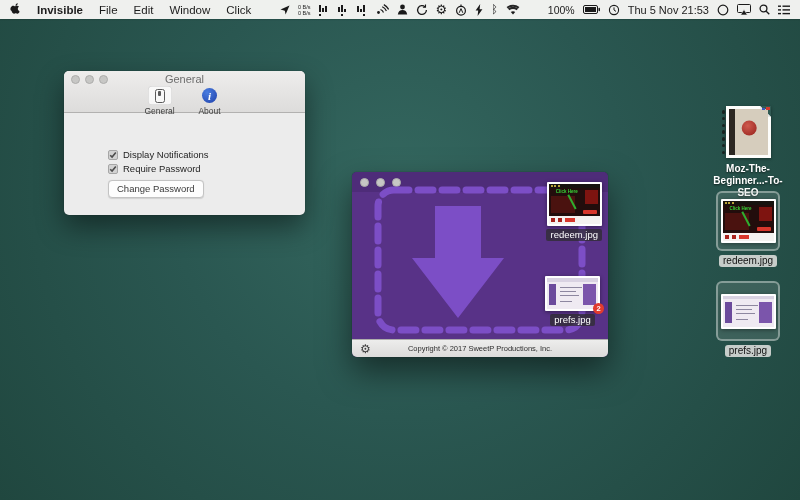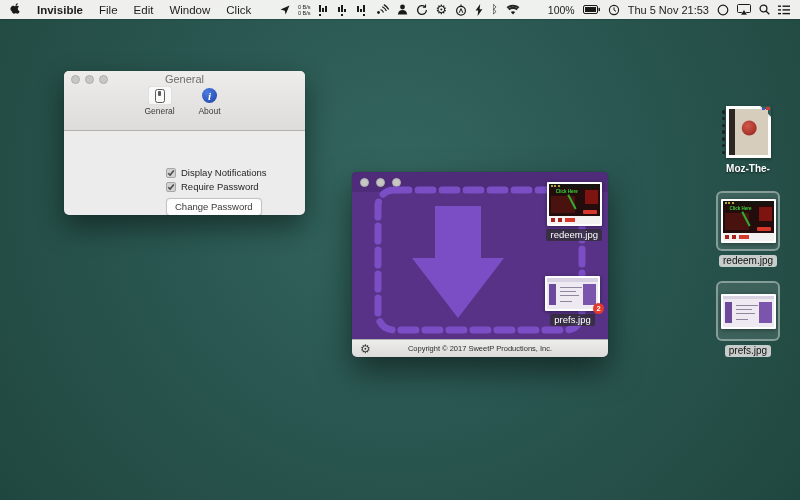--- a/index.html
+++ b/index.html
@@ -29,38 +29,38 @@
   .btchar { font-size:11px; }
   
   .tl { width:9px; height:9px; border-radius:50%; background:#c7c7c5; border:0.5px solid #adadab; }
   
   .genwin {
     position:absolute; left:64px; top:71px; width:241px; height:144px;
     border-radius:5px; box-shadow:0 12px 28px rgba(0,0,0,.45), 0 0 1px rgba(0,0,0,.5);
     background:#ececec; overflow:hidden;
   }
   .genwin .header {
-    position:relative; height:60px;
+    position:relative; height:42px;
     background:linear-gradient(180deg,#eeedec 0%, #dddcdb 100%);
     border-bottom:1px solid #b2b1b0;
   }
   .genwin .lights { position:absolute; left:7px; top:4px; display:flex; gap:5px; }
   .genwin .title { text-align:center; font-size:11px; color:#6d6d6d; padding-top:2px; }
   .genwin .toolbar { display:flex; justify-content:center; gap:10px; margin-top:1px; }
   .tbitem { display:flex; flex-direction:column; align-items:center; width:40px; }
   .tbitem .iconbox { width:24px; height:19px; border-radius:4px; display:flex; align-items:center; justify-content:center; }
   .tbitem.sel .iconbox { background:rgba(255,255,255,.75); box-shadow:inset 0 0 0 0.5px #c9c9c9; }
   .switchglyph { width:10px; height:14px; border:1.2px solid #5a5a5a; border-radius:2.5px; position:relative; }
   .switchglyph:after { content:""; position:absolute; left:2px; top:1.5px; width:3.5px; height:5px; border-radius:1px; background:#5a5a5a; }
   .aboutglyph { width:15px; height:15px; border-radius:50%;
     background:radial-gradient(circle at 35% 30%, #4a7de0, #2a50b8 75%);
     color:#fff; font-family:"Liberation Serif", serif; font-style:italic; font-weight:bold;
     font-size:11px; display:flex; align-items:center; justify-content:center; }
   .tbitem .tblabel { font-size:8.5px; color:#3c3c3c; margin-top:1px; }
-  .genwin .content { padding:36px 0 0 102px; }
+  .genwin .content { padding:36px 0 0 44px; }
   .cbrow { display:flex; align-items:center; gap:5px; margin-bottom:3px; }
   .cb { width:10px; height:10px; border-radius:2px; background:#d2d2d2; border:0.5px solid #a6a6a6;
         display:flex; align-items:center; justify-content:center; }
   .cb svg { display:block; }
   .cbrow .cblabel { font-size:9.5px; color:#1f1f1f; }
   .chgbtn { margin-top:3px; display:inline-block; background:#fdfdfd; border:0.5px solid #c3c3c3;
     border-radius:4px; font-size:9.5px; color:#3a3a3a; padding:2px 8px 3px;
     box-shadow:0 0.5px 1px rgba(0,0,0,.12); }
   
   .dropwin {
@@ -399,20 +399,21 @@
           <i></i>
           <i></i>
           <i></i>
           <i></i>
           <i></i>
           <i></i>
         </div>
     </div>
     <div class="dlabel-plain">
       <div>Moz-The-</div>
+      <div>Beginner...-To-SEO</div>
     </div>
   </div>
 
   <div class="dicon sel-icon redeem">
     <div class="selbox">
       <div class="shot">
         <div class="inner redeem-inner">
           <div class="topstrip">
               <i></i>
               <i></i>

